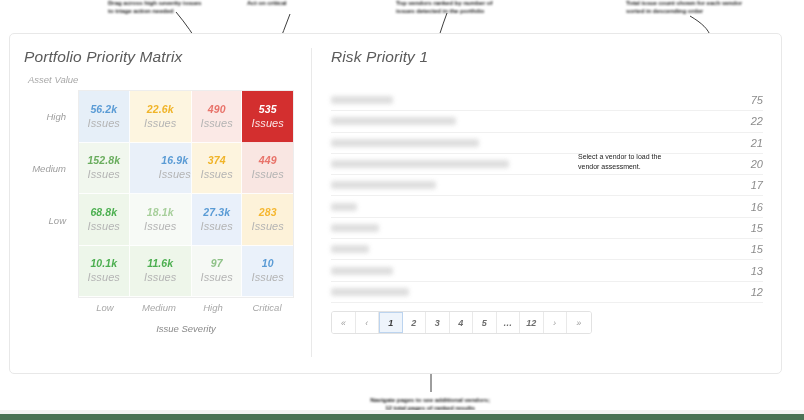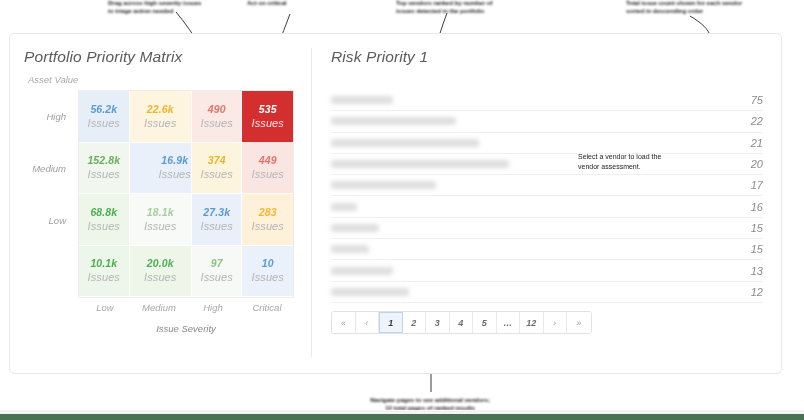--- a/index.html
+++ b/index.html
@@ -248,21 +248,21 @@
             </div>
             <div class="cell" style="background: rgb(253, 242, 217);">
               <span class="v" style="color: rgb(245, 183, 49);">283</span>
               <span class="u">Issues</span>
             </div>
             <div class="cell" style="background: rgb(237, 246, 234);">
               <span class="v" style="color: rgb(76, 175, 80);">10.1k</span>
               <span class="u">Issues</span>
             </div>
             <div class="cell" style="background: rgb(238, 246, 234);">
-              <span class="v" style="color: rgb(76, 175, 80);">20.0k</span>
+              <span class="v" style="color: rgb(76, 175, 80);">11.6k</span>
               <span class="u">Issues</span>
             </div>
             <div class="cell" style="background: rgb(246, 249, 245);">
               <span class="v" style="color: rgb(143, 194, 136);">97</span>
               <span class="u">Issues</span>
             </div>
             <div class="cell" style="background: rgb(234, 241, 250);">
               <span class="v" style="color: rgb(90, 155, 213);">10</span>
               <span class="u">Issues</span>
             </div>

